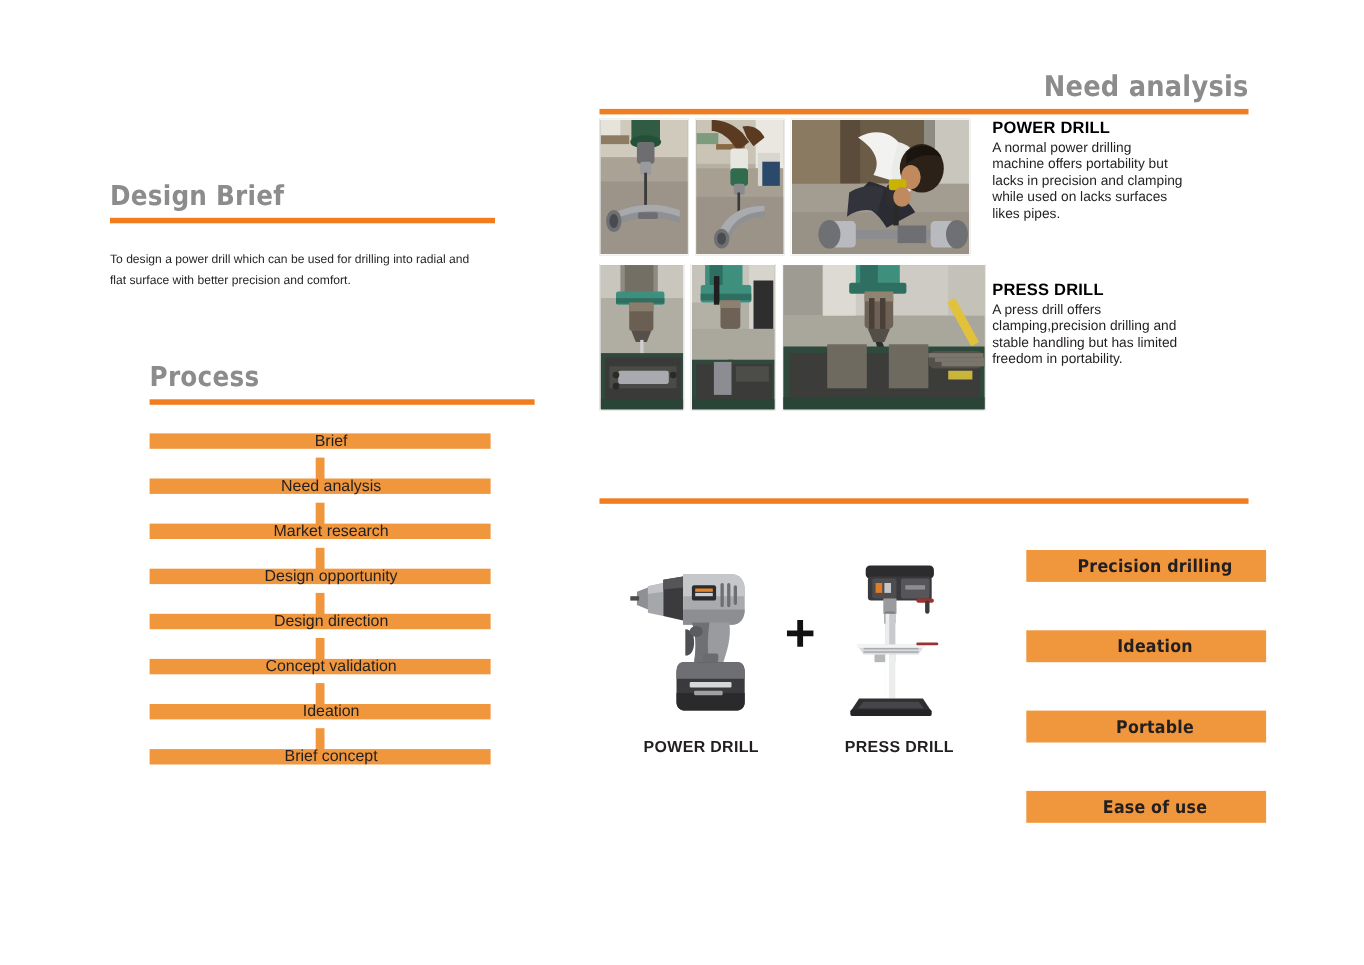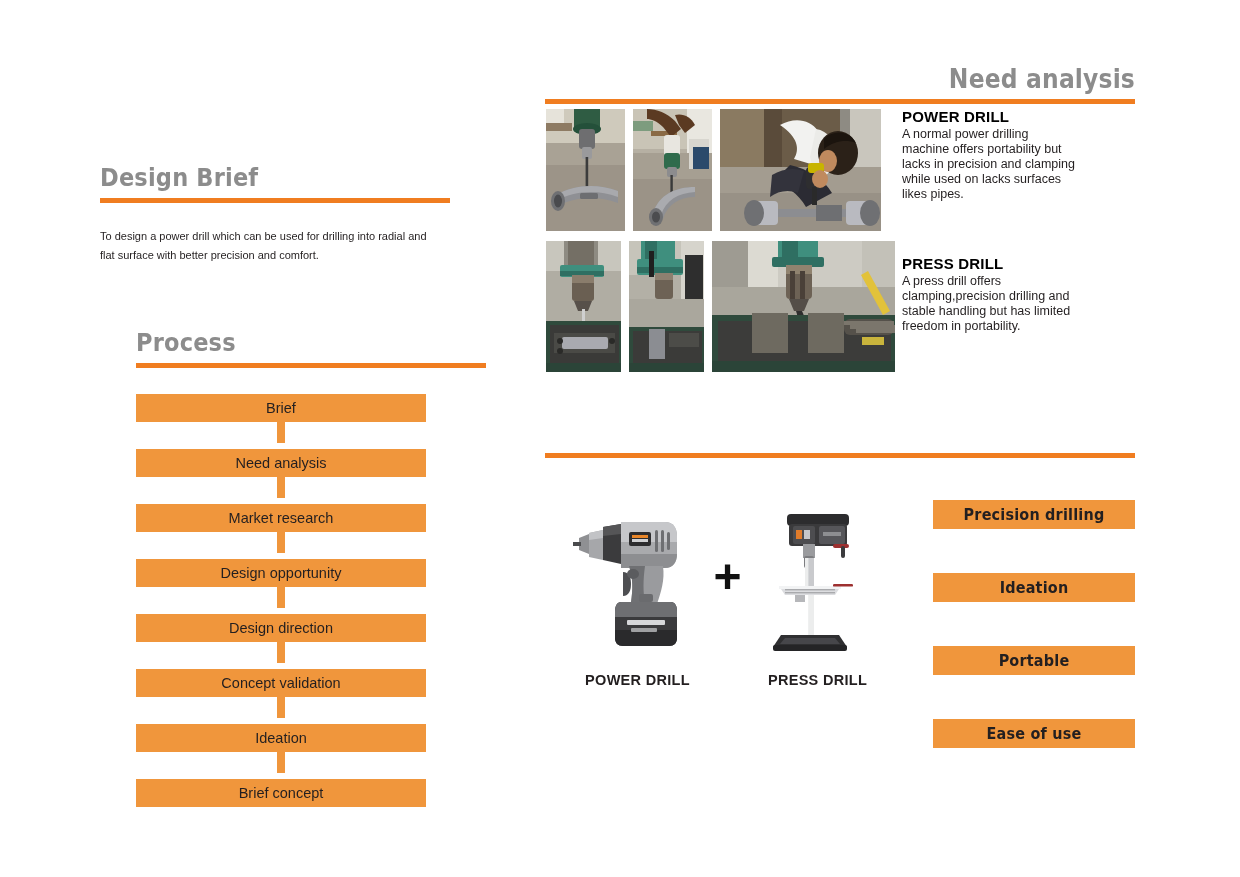--- a/index.html
+++ b/index.html
@@ -63,28 +63,29 @@
   #process-rule  { margin-top: 8px; }
 
   #process-flow {
     position: relative;
     margin-top: 26px;
     width: 290px;
   }
   .flow-step {
     position: relative;
     width: 290px;
-    height: 28px;
+    height: 14px;
     background: #f0963c;
     display: flex;
     align-items: center;
     justify-content: center;
     font-size: 14.5px;
     color: #231f20;
     margin-bottom: 27px;
+    padding-left: 20px;
   }
   .flow-step:last-child { margin-bottom: 0; }
   .flow-step::after {
     content: "";
     position: absolute;
     left: 50%;
     transform: translateX(-50%);
     top: 22px;
     width: 8px;
     height: 27px;
@@ -198,20 +199,21 @@
     background: #f0963c;
     display: flex;
     align-items: center;
     justify-content: center;
     margin-bottom: 44px;
     font-family: "DejaVu Sans Condensed", "Liberation Sans Narrow", "Liberation Sans", sans-serif;
     font-weight: bold;
     font-size: 16px;
     color: #231f20;
     letter-spacing: 0.2px;
+    padding-left: 16px;
   }
   .pill:last-child { margin-bottom: 0; }
 </style>
 </head>
 <body>
 
 <div class="page">
 
   <div id="left-col">
 

